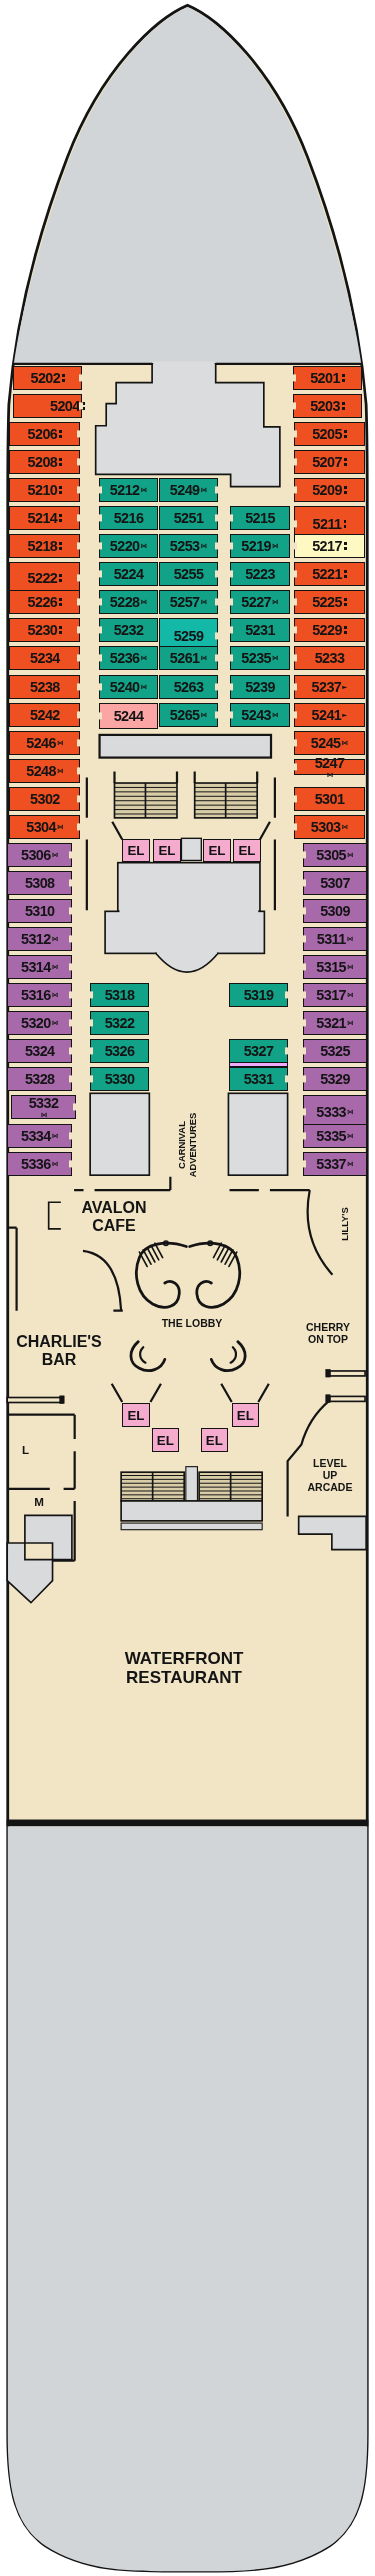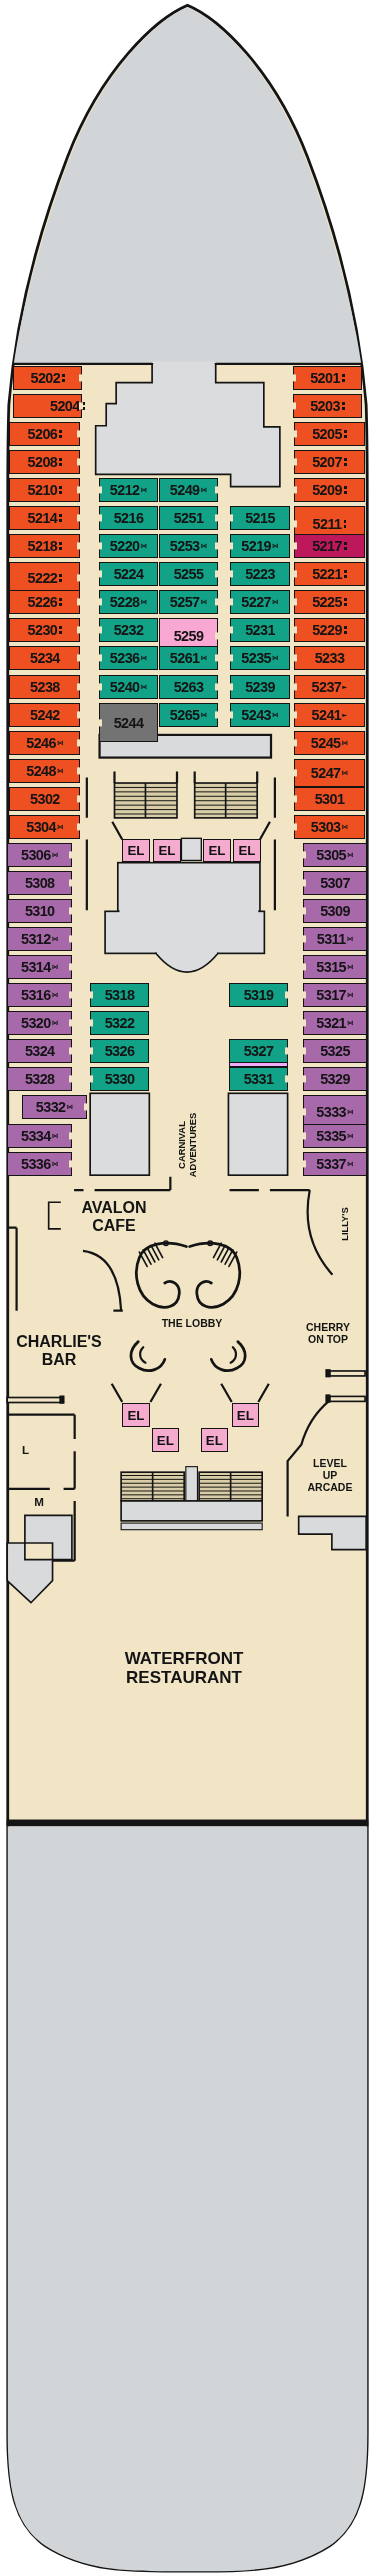--- a/index.html
+++ b/index.html
@@ -274,21 +274,21 @@
         <div class="notch nr"></div>
       </div>
       <div class="cabin" style="left: 7.2px; top: 1039px; width: 65px; height: 24px; background: rgb(168, 105, 171);">
         <span>5324</span>
         <div class="notch nr"></div>
       </div>
       <div class="cabin" style="left: 7.2px; top: 1067px; width: 65px; height: 24px; background: rgb(168, 105, 171);">
         <span>5328</span>
         <div class="notch nr"></div>
       </div>
-      <div class="cabin" style="left: 22px; top: 1095px; width: 65px; height: 24px; background: rgb(168, 105, 171);">
+      <div class="cabin" style="left: 11px; top: 1095px; width: 65px; height: 24px; background: rgb(168, 105, 171); flex-direction: column;">
         <span>5332</span>
         <span class="sym conn">⋈</span>
         <div class="notch nr"></div>
       </div>
       <div class="cabin" style="left: 7.2px; top: 1124px; width: 65px; height: 24px; background: rgb(168, 105, 171);">
         <span>5334</span>
         <span class="sym conn">⋈</span>
         <div class="notch nr"></div>
       </div>
       <div class="cabin" style="left: 7.2px; top: 1152px; width: 65px; height: 24px; background: rgb(168, 105, 171);">
@@ -337,21 +337,21 @@
         <div class="notch nl"></div>
       </div>
       <div class="cabin" style="left: 294px; top: 506px; width: 71px; height: 36px; background: rgb(238, 80, 34);">
         <span>5211</span>
         <span class="sym dots">
           <i></i>
           <i></i>
         </span>
         <div class="notch nl"></div>
       </div>
-      <div class="cabin" style="left: 294px; top: 534px; width: 71px; height: 24px; background: #be185d;">
+      <div class="cabin" style="left: 294px; top: 534px; width: 71px; height: 24px; background: #fef9c3;">
         <span>5217</span>
         <span class="sym dots">
           <i></i>
           <i></i>
         </span>
         <div class="notch nl"></div>
       </div>
       <div class="cabin" style="left: 294px; top: 562px; width: 71px; height: 24px; background: rgb(238, 80, 34);">
         <span>5221</span>
         <span class="sym dots">
@@ -388,21 +388,21 @@
       <div class="cabin" style="left: 294px; top: 703px; width: 71px; height: 24px; background: rgb(238, 80, 34);">
         <span>5241</span>
         <span class="sym arr">►</span>
         <div class="notch nl"></div>
       </div>
       <div class="cabin" style="left: 294px; top: 731px; width: 71px; height: 24px; background: rgb(238, 80, 34);">
         <span>5245</span>
         <span class="sym conn">⋈</span>
         <div class="notch nl"></div>
       </div>
-      <div class="cabin" style="left: 294px; top: 759px; width: 71px; height: 28px; background: rgb(238, 80, 34);">
+      <div class="cabin" style="left: 294px; top: 759px; width: 71px; height: 16px; background: rgb(238, 80, 34); flex-direction: column;">
         <span>5247</span>
         <span class="sym conn">⋈</span>
         <div class="notch nl"></div>
       </div>
       <div class="cabin" style="left: 294px; top: 787px; width: 71px; height: 24px; background: rgb(238, 80, 34);">
         <span>5301</span>
         <div class="notch nl"></div>
       </div>
       <div class="cabin" style="left: 294px; top: 815px; width: 71px; height: 24px; background: rgb(238, 80, 34);">
         <span>5303</span>
@@ -495,21 +495,21 @@
       <div class="cabin" style="left: 99px; top: 646px; width: 59px; height: 24px; background: rgb(18, 162, 135);">
         <span>5236</span>
         <span class="sym conn">⋈</span>
         <div class="notch nl"></div>
       </div>
       <div class="cabin" style="left: 99px; top: 675px; width: 59px; height: 24px; background: rgb(18, 162, 135);">
         <span>5240</span>
         <span class="sym conn">⋈</span>
         <div class="notch nl"></div>
       </div>
-      <div class="cabin" style="left: 99px; top: 703px; width: 59px; height: 39px; background: #737373;">
+      <div class="cabin" style="left: 99px; top: 703px; width: 59px; height: 26px; background: #fca5a5;">
         <span>5244</span>
         <div class="notch nl"></div>
       </div>
       <div class="cabin" style="left: 159px; top: 478px; width: 59px; height: 24px; background: rgb(18, 162, 135);">
         <span>5249</span>
         <span class="sym conn">⋈</span>
         <div class="notch nr"></div>
       </div>
       <div class="cabin" style="left: 159px; top: 506px; width: 59px; height: 24px; background: rgb(18, 162, 135);">
         <span>5251</span>
@@ -522,21 +522,21 @@
       </div>
       <div class="cabin" style="left: 159px; top: 562px; width: 59px; height: 24px; background: rgb(18, 162, 135);">
         <span>5255</span>
         <div class="notch nr"></div>
       </div>
       <div class="cabin" style="left: 159px; top: 590px; width: 59px; height: 24px; background: rgb(18, 162, 135);">
         <span>5257</span>
         <span class="sym conn">⋈</span>
         <div class="notch nr"></div>
       </div>
-      <div class="cabin" style="left: 159px; top: 618px; width: 59px; height: 36px; background: #f9a8d4;">
+      <div class="cabin" style="left: 159px; top: 618px; width: 59px; height: 36px; background: #14b8a6;">
         <span>5259</span>
         <div class="notch nr"></div>
       </div>
       <div class="cabin" style="left: 159px; top: 646px; width: 59px; height: 24px; background: rgb(18, 162, 135);">
         <span>5261</span>
         <span class="sym conn">⋈</span>
         <div class="notch nr"></div>
       </div>
       <div class="cabin" style="left: 159px; top: 675px; width: 59px; height: 24px; background: rgb(18, 162, 135);">
         <span>5263</span>

